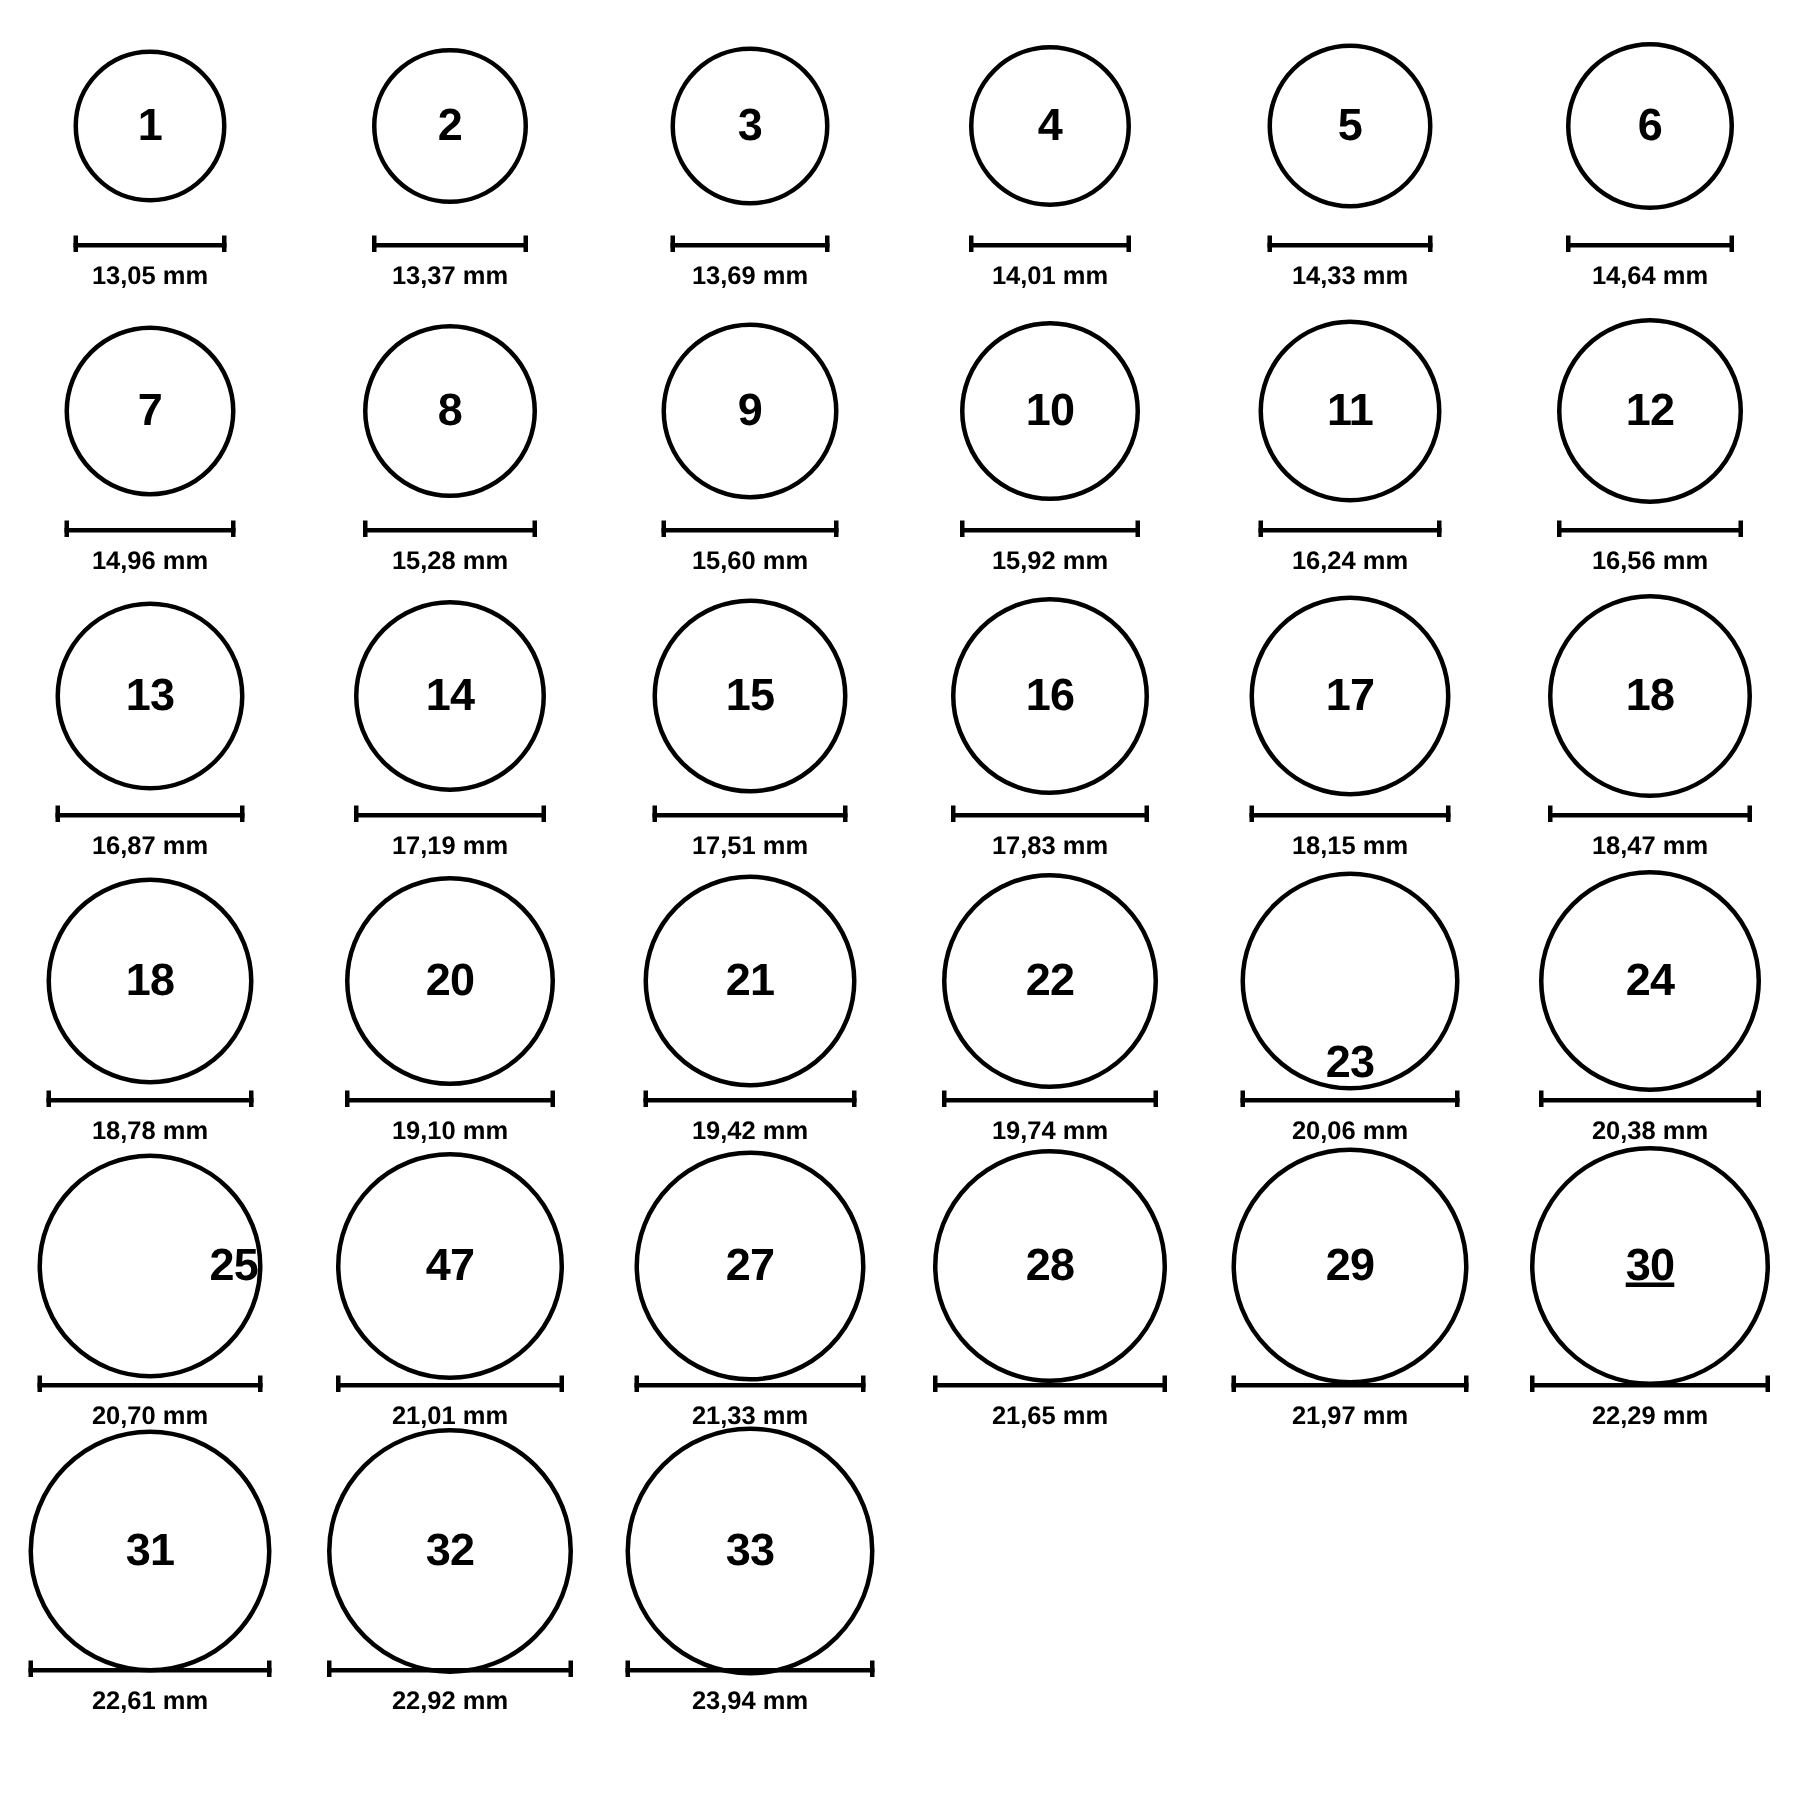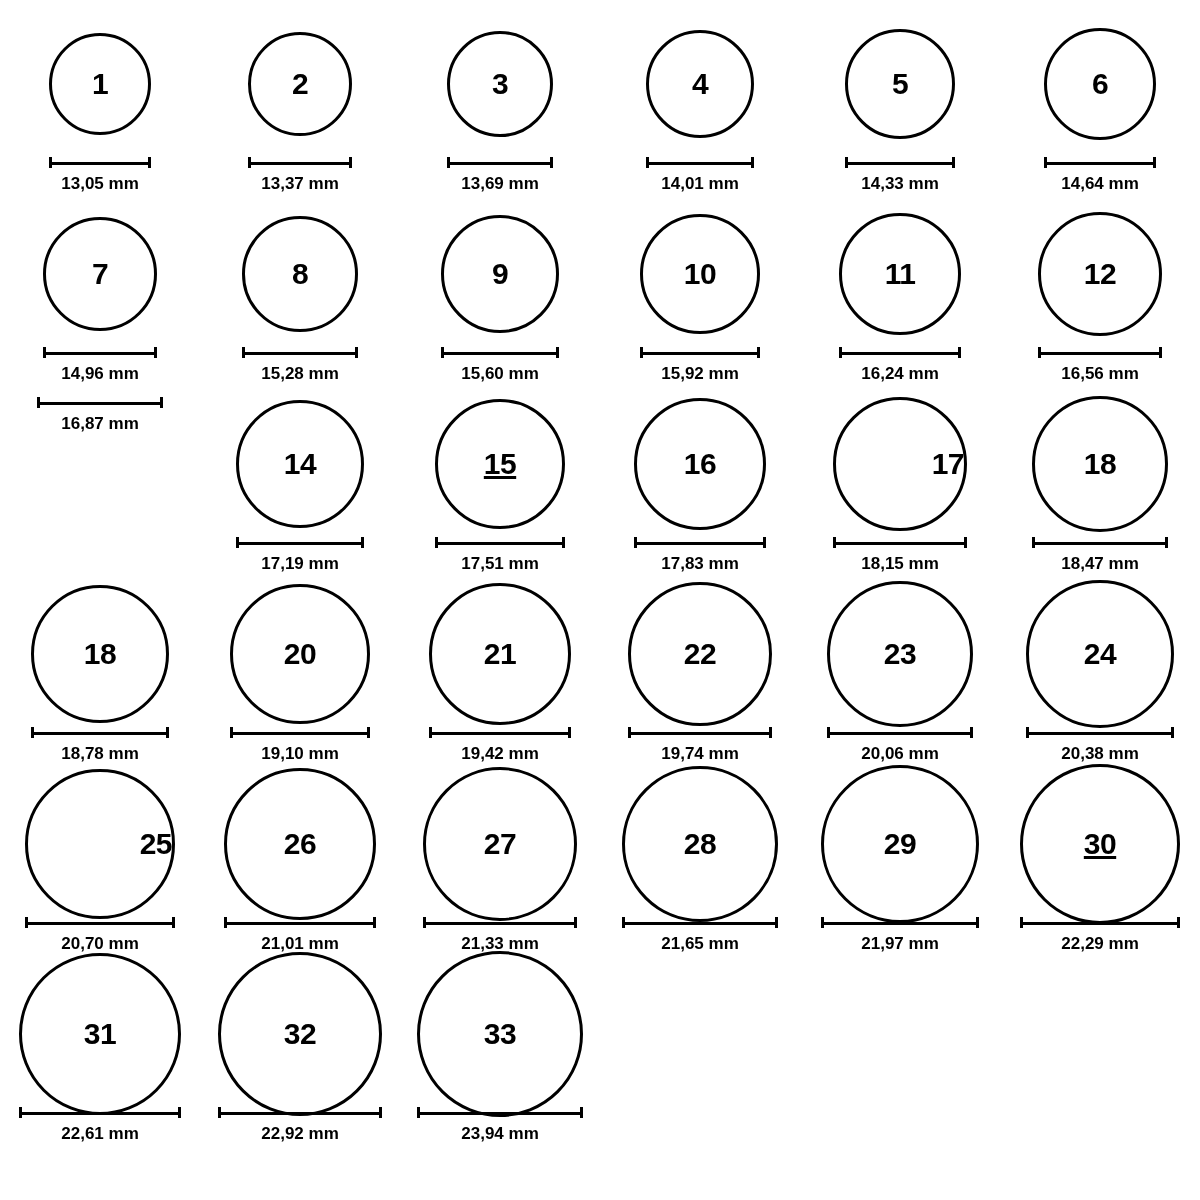--- a/index.html
+++ b/index.html
@@ -265,20 +265,25 @@
         </div>
         <div class="measure">
           <div class="bar" style="width: 124px;">
             <span class="tick-left"></span>
             <span class="tick-right"></span>
           </div>
         </div>
         <div class="mm">16,56 mm</div>
       </div>
       <div class="cell">
+        <div class="ring-wrap">
+          <div class="ring" style="width: 126px; height: 126px;">
+            <span class="ring-label">13</span>
+          </div>
+        </div>
         <div class="measure">
           <div class="bar" style="width: 126px;">
             <span class="tick-left"></span>
             <span class="tick-right"></span>
           </div>
         </div>
         <div class="mm">16,87 mm</div>
       </div>
       <div class="cell">
         <div class="ring-wrap">
@@ -289,21 +294,21 @@
         <div class="measure">
           <div class="bar" style="width: 128px;">
             <span class="tick-left"></span>
             <span class="tick-right"></span>
           </div>
         </div>
         <div class="mm">17,19 mm</div>
       </div>
       <div class="cell">
         <div class="ring-wrap">
-          <div class="ring" style="width: 130px; height: 130px; text-decoration: underline;">
+          <div class="ring" style="width: 130px; height: 130px;">
             <span class="ring-label">15</span>
           </div>
         </div>
         <div class="measure">
           <div class="bar" style="width: 130px;">
             <span class="tick-left"></span>
             <span class="tick-right"></span>
           </div>
         </div>
         <div class="mm">17,51 mm</div>
@@ -317,21 +322,21 @@
         <div class="measure">
           <div class="bar" style="width: 132px;">
             <span class="tick-left"></span>
             <span class="tick-right"></span>
           </div>
         </div>
         <div class="mm">17,83 mm</div>
       </div>
       <div class="cell">
         <div class="ring-wrap">
-          <div class="ring" style="width: 134px; height: 134px; justify-content: flex-end;">
+          <div class="ring" style="width: 134px; height: 134px;">
             <span class="ring-label">17</span>
           </div>
         </div>
         <div class="measure">
           <div class="bar" style="width: 134px;">
             <span class="tick-left"></span>
             <span class="tick-right"></span>
           </div>
         </div>
         <div class="mm">18,15 mm</div>
@@ -401,21 +406,21 @@
         <div class="measure">
           <div class="bar" style="width: 144px;">
             <span class="tick-left"></span>
             <span class="tick-right"></span>
           </div>
         </div>
         <div class="mm">19,74 mm</div>
       </div>
       <div class="cell">
         <div class="ring-wrap">
-          <div class="ring" style="width: 146px; height: 146px;">
+          <div class="ring" style="width: 146px; height: 146px; align-items: flex-end;">
             <span class="ring-label">23</span>
           </div>
         </div>
         <div class="measure">
           <div class="bar" style="width: 146px;">
             <span class="tick-left"></span>
             <span class="tick-right"></span>
           </div>
         </div>
         <div class="mm">20,06 mm</div>
@@ -444,21 +449,21 @@
           <div class="bar" style="width: 150px;">
             <span class="tick-left"></span>
             <span class="tick-right"></span>
           </div>
         </div>
         <div class="mm">20,70 mm</div>
       </div>
       <div class="cell">
         <div class="ring-wrap">
           <div class="ring" style="width: 152px; height: 152px;">
-            <span class="ring-label">26</span>
+            <span class="ring-label">47</span>
           </div>
         </div>
         <div class="measure">
           <div class="bar" style="width: 152px;">
             <span class="tick-left"></span>
             <span class="tick-right"></span>
           </div>
         </div>
         <div class="mm">21,01 mm</div>
       </div>

